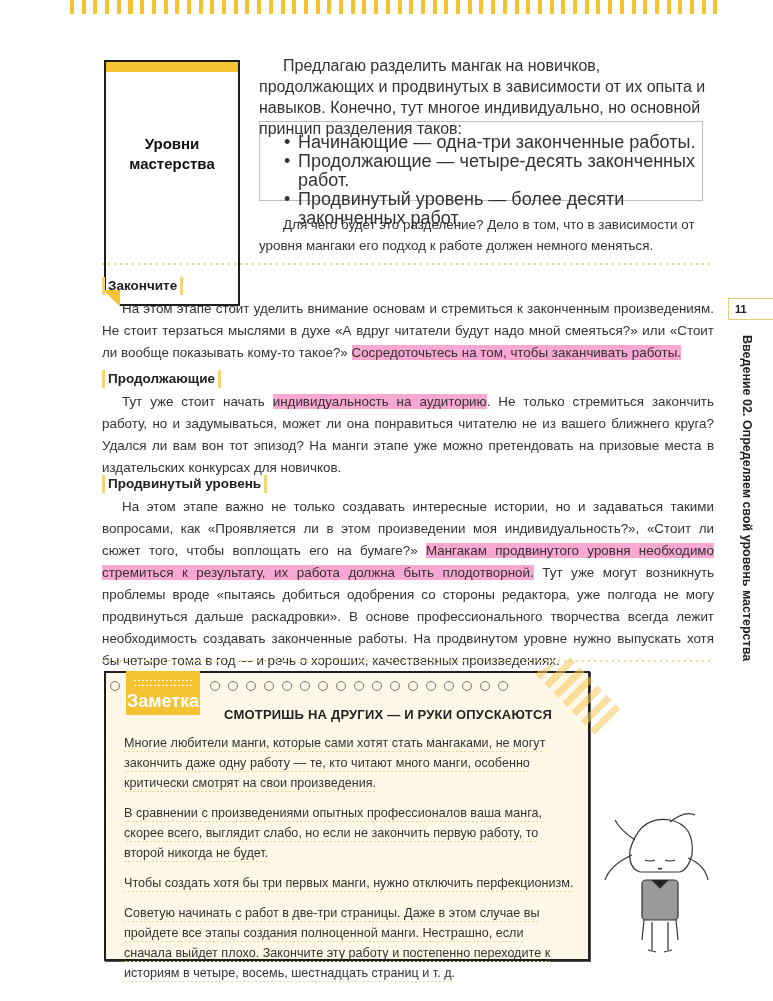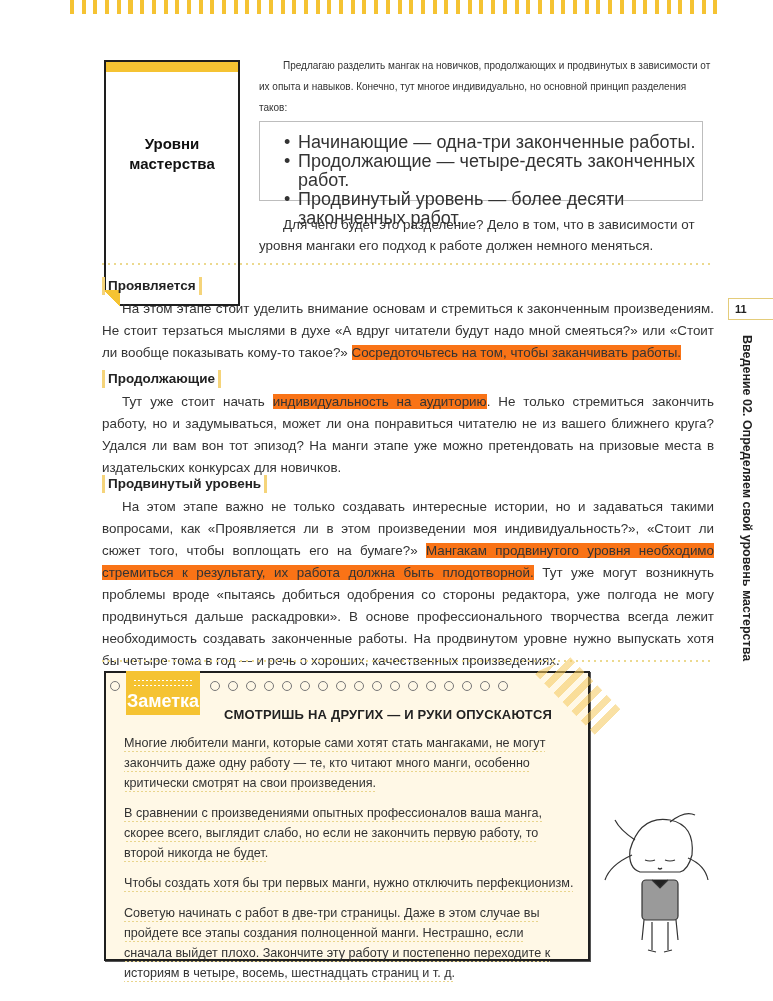--- a/index.html
+++ b/index.html
@@ -21,21 +21,21 @@
   .card .fold {
     position: absolute; left: -2px; bottom: -2px; width: 16px; height: 16px;
     background: linear-gradient(45deg, #fff 0 50%, #f5c332 50% 100%);
   }
   .card-title {
     position: absolute; left: 0; right: 0; top: 72px; text-align: center;
     font-weight: bold; font-size: 15px; line-height: 20px; color: #111;
   }
   .intro {
     position: absolute; left: 259px; top: 55px; width: 455px;
-    font-size: 10px; line-height: 21px; color: #333;
+    font-size: 16px; line-height: 21px; color: #333;
   }
   .intro p { margin: 0; text-indent: 24px; }
   .list-box {
     position: absolute; left: 259px; top: 121px; width: 444px; height: 80px;
     border: 1px solid #bdbdbd; box-sizing: border-box;
   }
   .list-box ul { margin: 11px 0 0 0; padding-left: 38px; font-size: 18px; line-height: 19px; color: #333; }
   .list-box li { list-style: none; position: relative; }
   .list-box li::before { content: "•"; position: absolute; left: -14px; }
   .intro2 {
@@ -46,21 +46,21 @@
   .dots {
     position: absolute; left: 102px; width: 612px; height: 2px;
     background: repeating-linear-gradient(90deg, #ecd98e 0 2px, transparent 2px 6px);
   }
   .section { position: absolute; left: 102px; width: 612px; }
   .sec-head {
     font-weight: bold; font-size: 13.5px; line-height: 18px; color: #222; display: inline-block;
     padding: 0 3px; border-left: 3px solid #f5d47a; border-right: 3px solid #f5d47a;
   }
   .sec-body { margin: 3px 0 0 0; font-size: 13.4px; line-height: 22px; color: #333; text-indent: 20px; text-align: justify; }
-  .hl { background: #f97316; }
+  .hl { background: #f9a8d4; }
   
   .page-num {
     position: absolute; left: 728px; top: 298px; width: 50px; height: 22px;
     border: 1px solid #e4cc7a; border-right: none; box-sizing: border-box;
     font-size: 11px; font-weight: bold; line-height: 20px; padding-left: 6px; color: #222;
   }
   .side-title {
     position: absolute; left: 740px; top: 335px;
     writing-mode: vertical-rl; font-weight: bold; font-size: 12.5px; color: #222; white-space: nowrap;
   }
@@ -126,21 +126,21 @@
   </ul>
 </div>
 
 <div class="intro2">
   <p>Для чего будет это разделение? Дело в том, что в зависимости от уровня мангаки его подход к работе должен немного меняться.</p>
 </div>
 
 <div class="dots" style="top:263px;"></div>
 
 <div class="section" style="top:276px;">
-  <div class="sec-head">Проявляется</div>
+  <div class="sec-head">Закончите</div>
   <p class="sec-body"><span>На этом этапе стоит уделить внимание основам и стремиться к законченным произведениям. Не стоит терзаться мыслями в духе «А вдруг читатели будут надо мной смеяться?» или «Стоит ли вообще показывать кому-то такое?» </span><span class="hl">Сосредоточьтесь на том, чтобы заканчивать работы.</span><span></span></p>
 </div>
 
 <div class="section" style="top:369px;">
   <div class="sec-head">Продолжающие</div>
   <p class="sec-body"><span>Тут уже стоит начать </span><span class="hl">индивидуальность на аудиторию</span><span>. Не только стремиться закончить работу, но и задумываться, может ли она понравиться читателю не из вашего ближнего круга? Удался ли вам вон тот эпизод? На манги этапе уже можно претендовать на призовые места в издательских конкурсах для новичков.</span></p>
 </div>
 
 <div class="section" style="top:474px;">
   <div class="sec-head">Продвинутый уровень</div>

